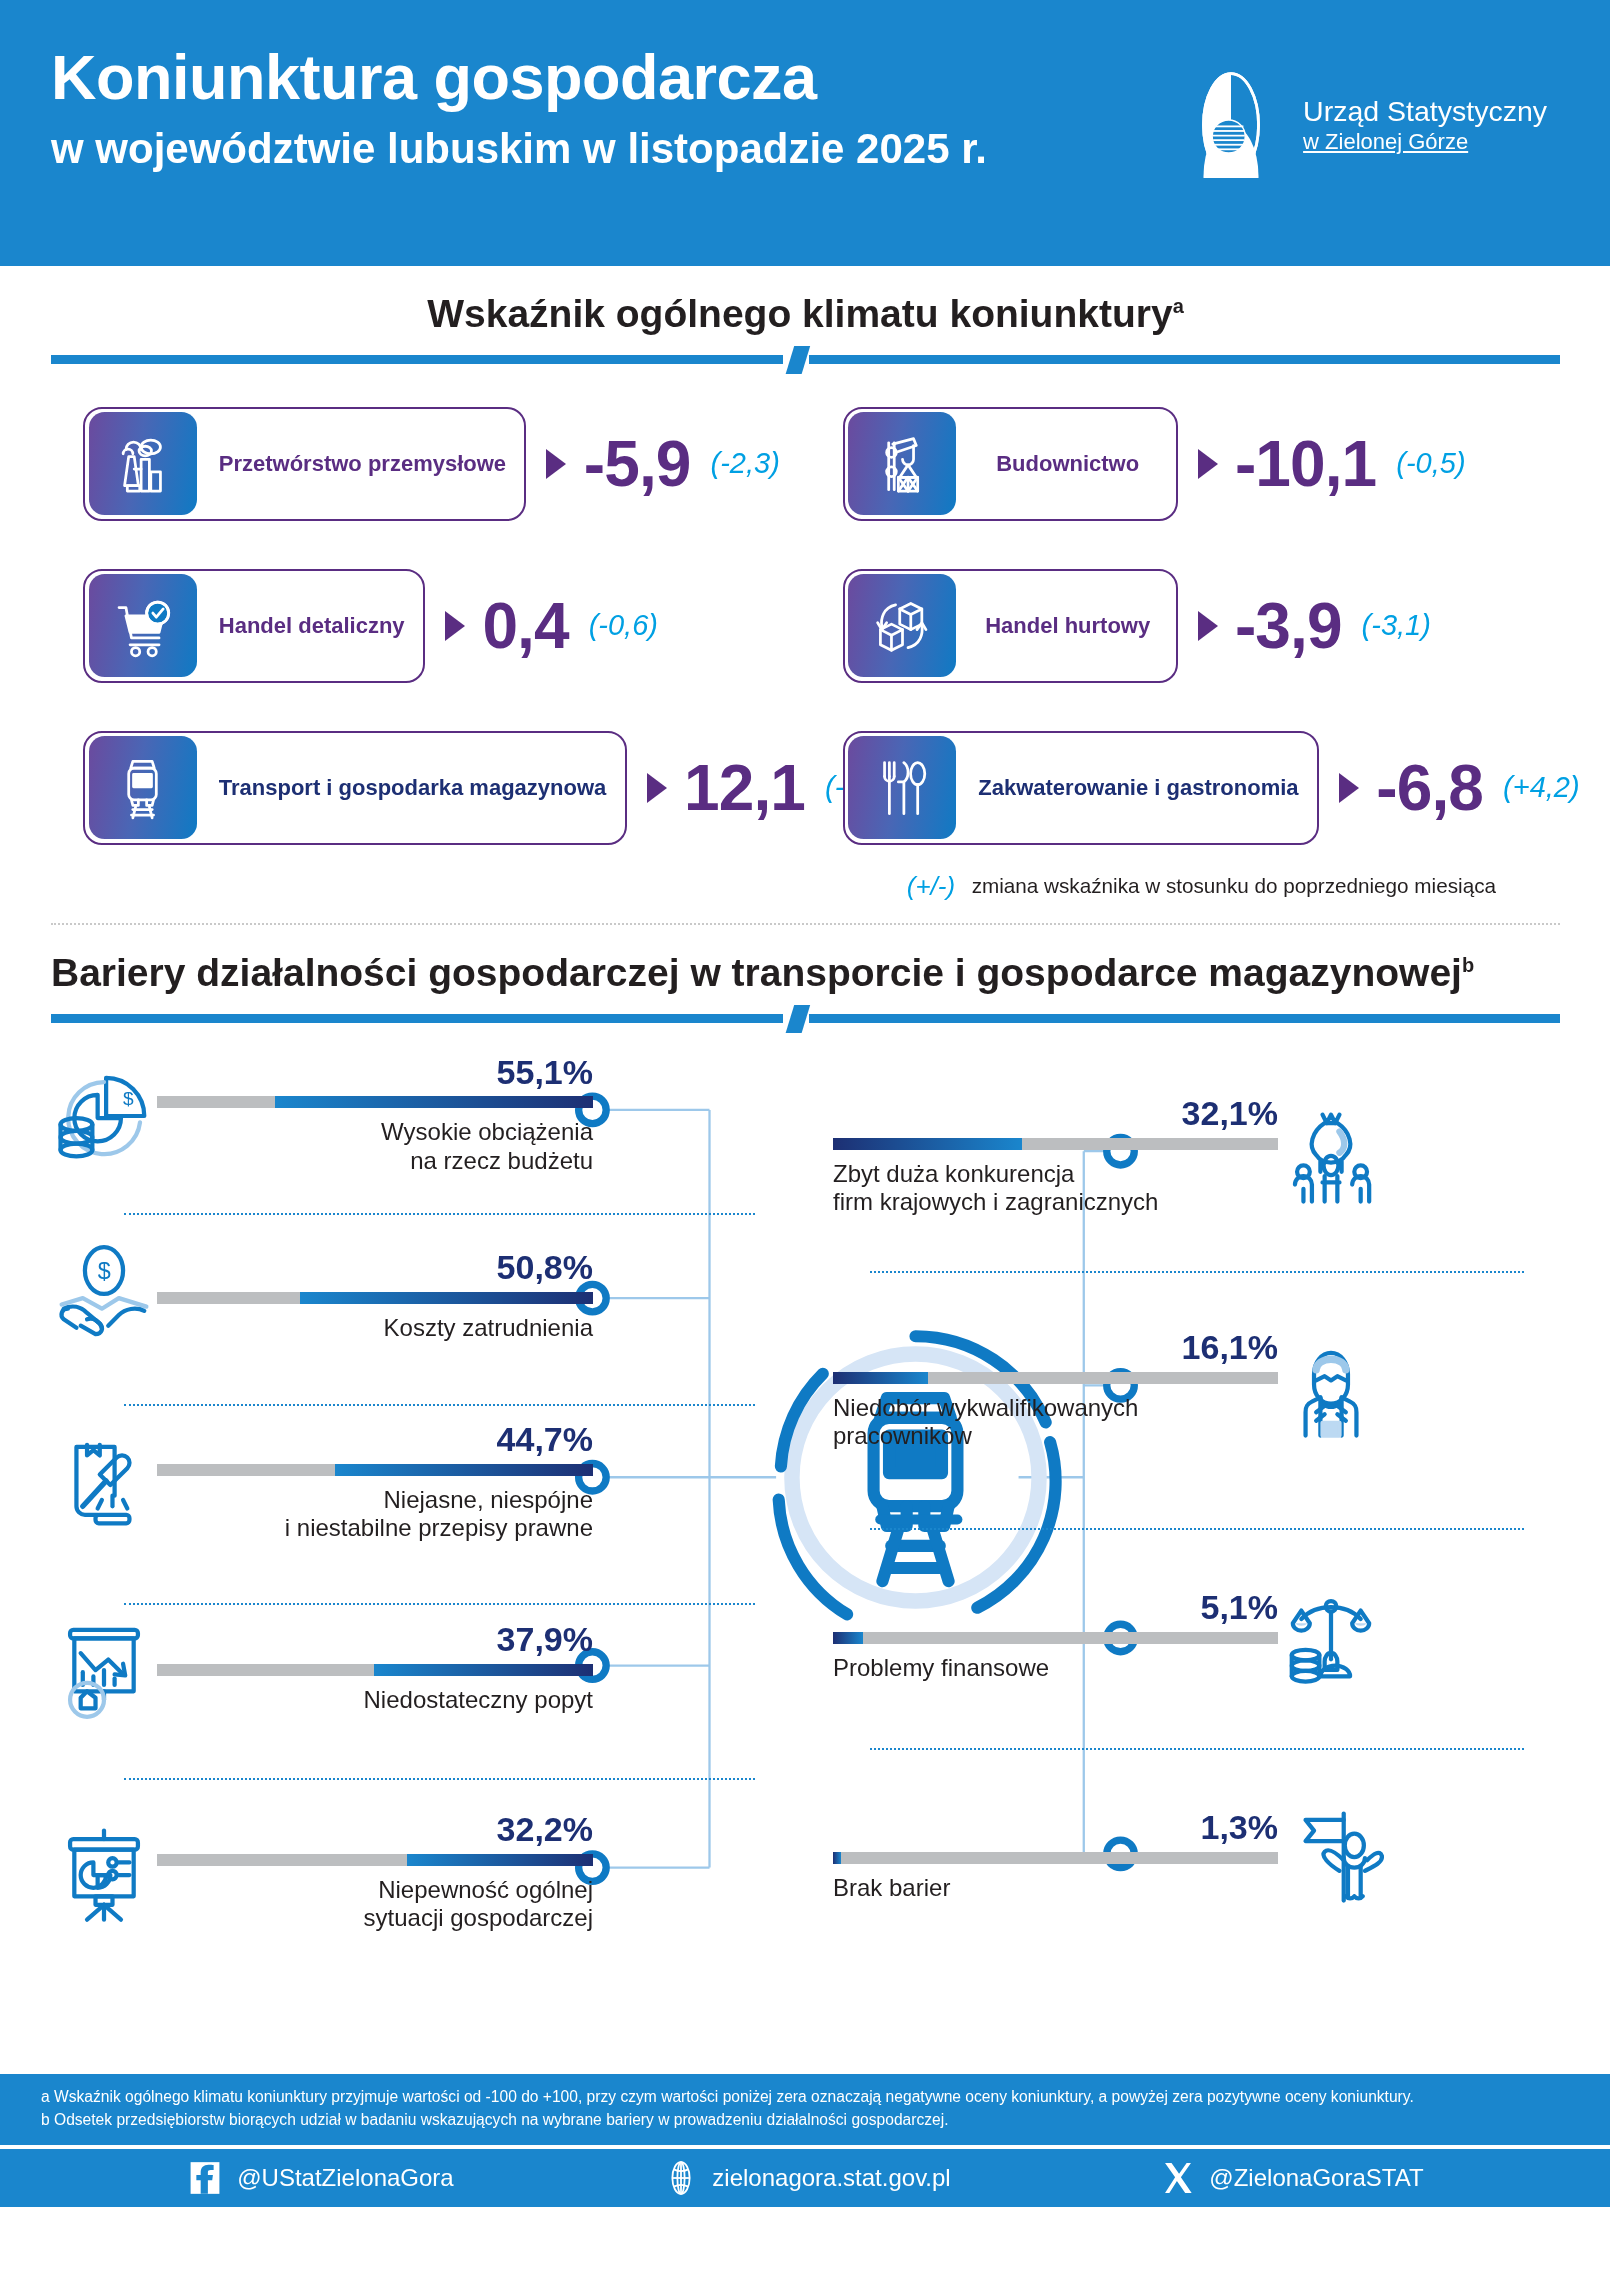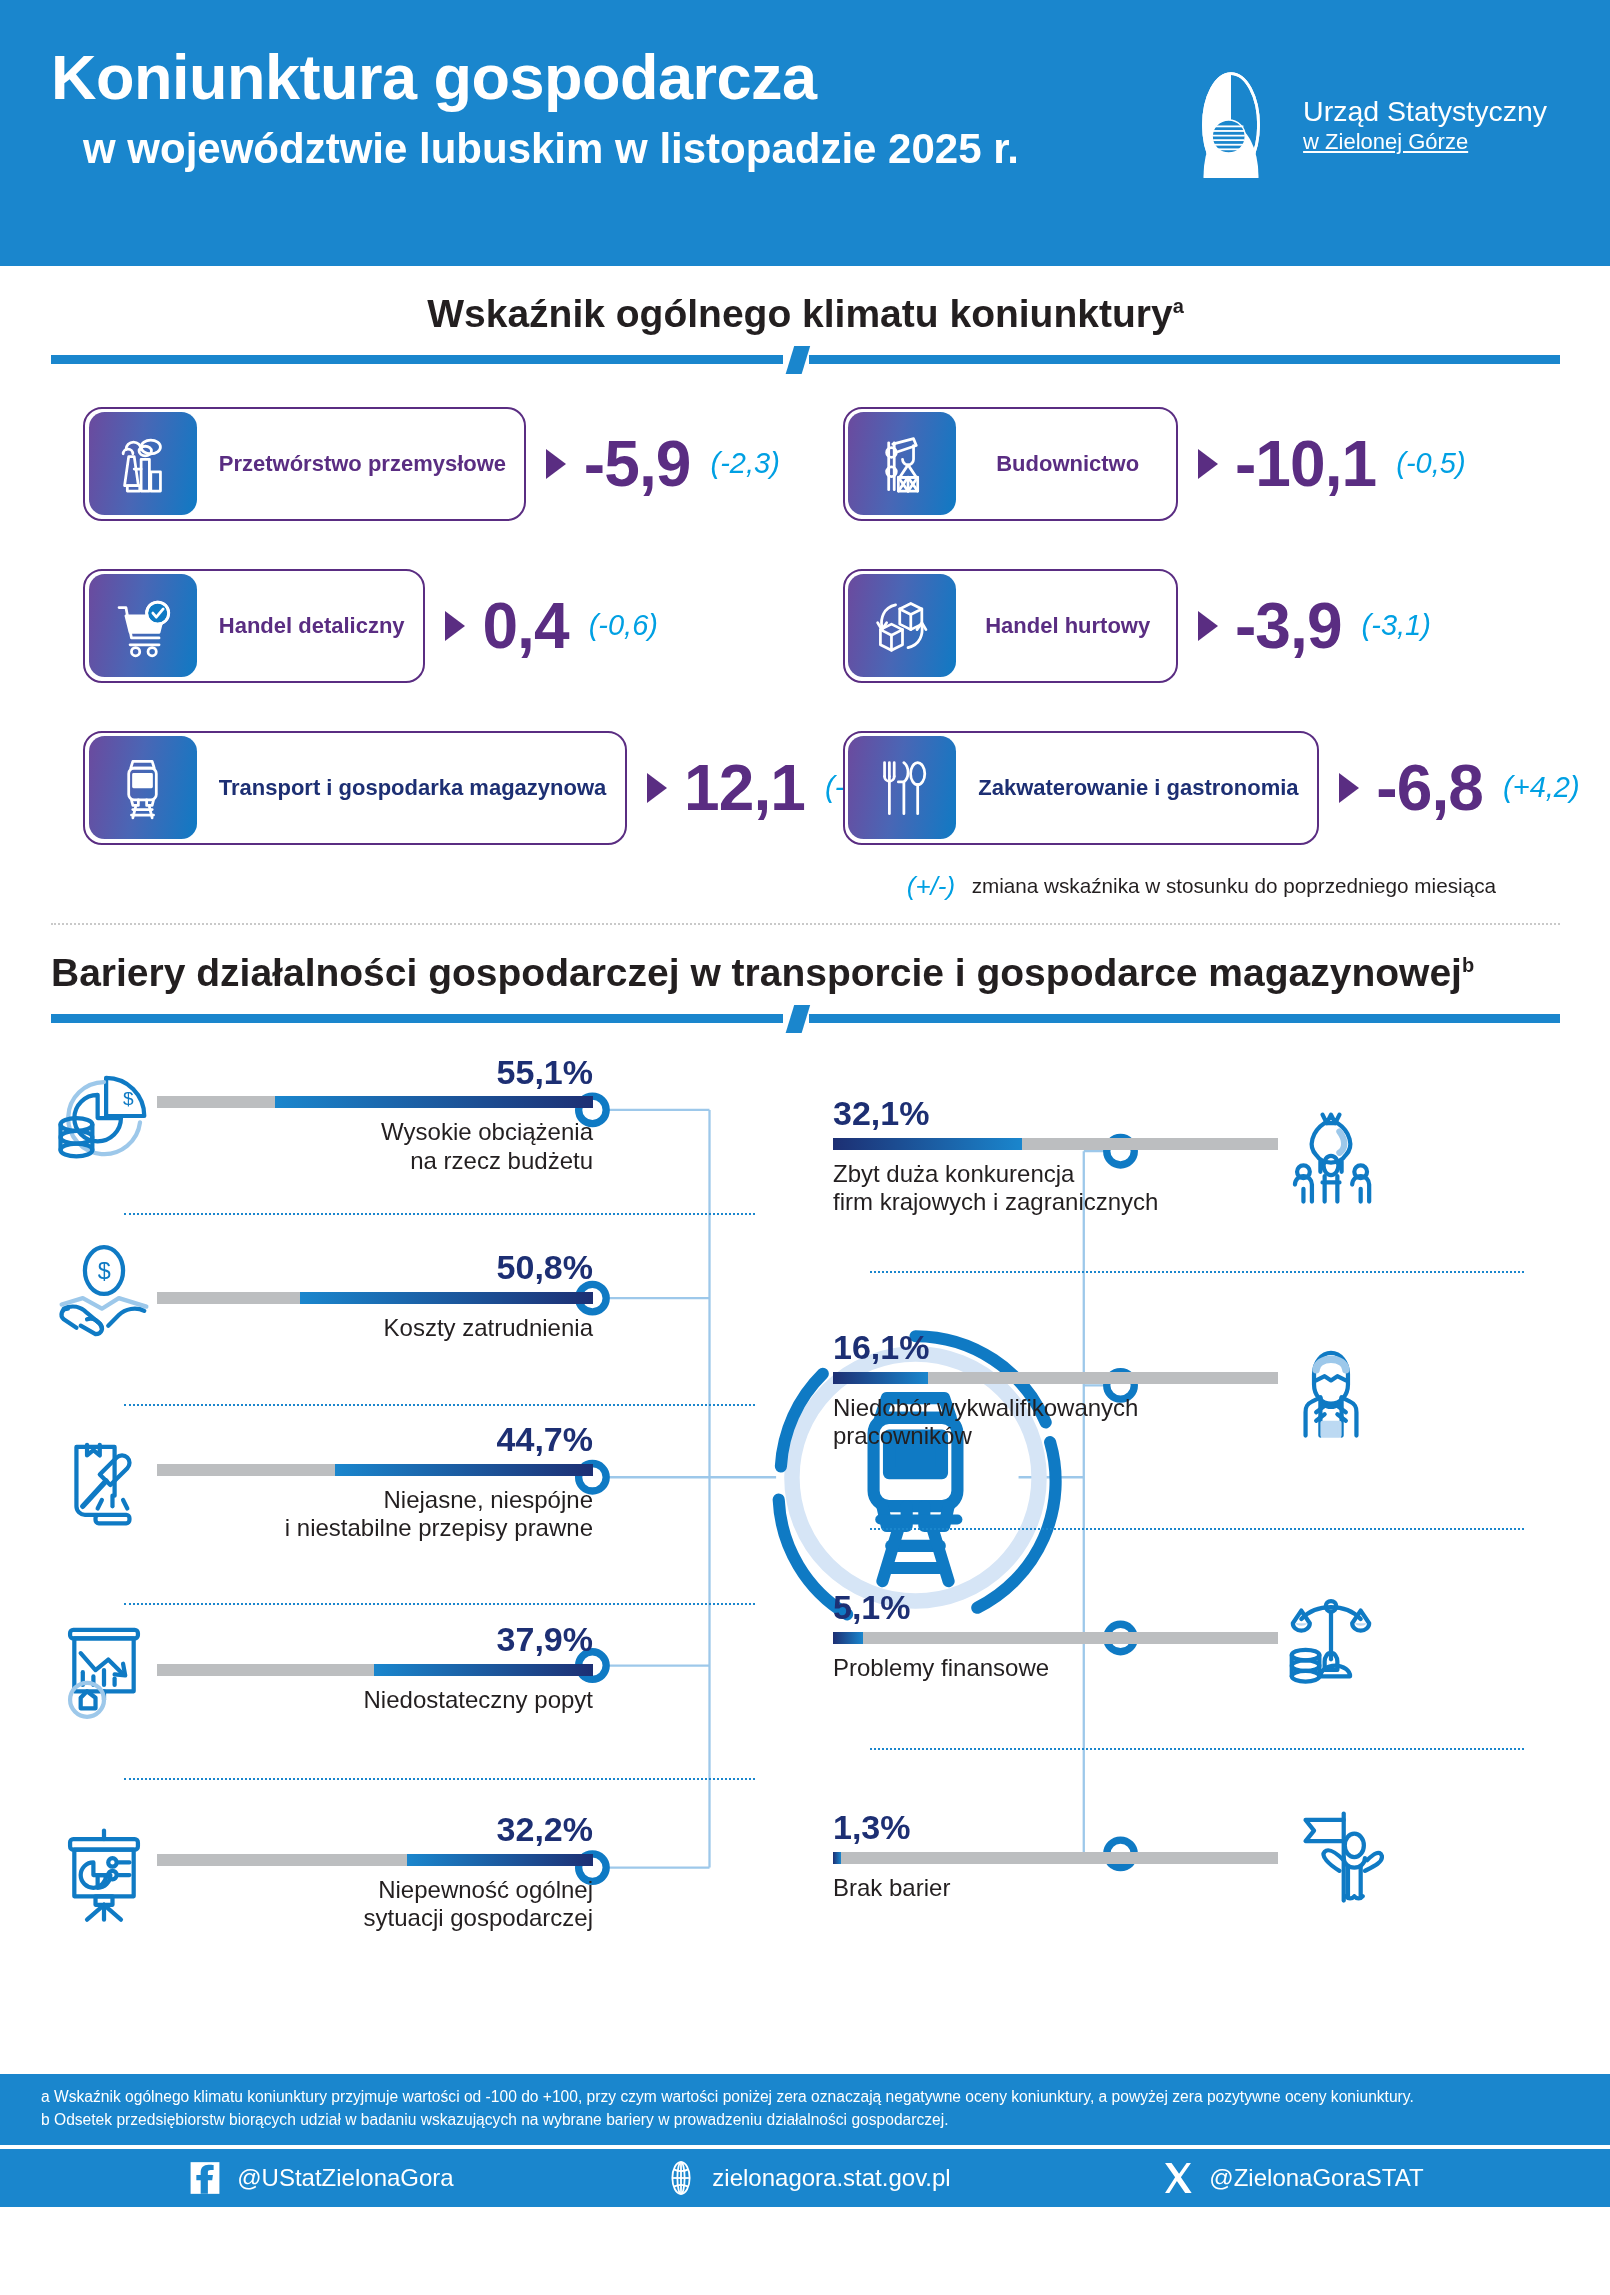--- a/index.html
+++ b/index.html
@@ -27,21 +27,20 @@
     letter-spacing: -0.5px;
     line-height: 1.06;
     white-space: nowrap;
   }
   .hdr-sub {
     font-size: 42px;
     font-weight: bold;
     color: #ffffff;
     margin-top: 13.8px;
     white-space: nowrap;
-    margin-left: 32px;
   }
   .logo {
     position: absolute;
     right: 64px;
     top: 72px;
     display: flex;
     align-items: center;
     gap: 33px;
   }
   .logo-mark { width: 78px; height: 106px; flex: none; }
@@ -165,21 +164,21 @@
   .bicon { width: 106px; height: 106px; flex: none; }
   .bicon svg { width: 100%; height: 100%; }
 
   .bbody { flex: 1; }
   .col-left .bbody { padding-right: 0; }
   .bpct {
     font-size: 34px; font-weight: bold; color: #1d2f73;
     line-height: 1; margin-bottom: 7.3px;
   }
   .col-left .bpct { text-align: right; }
-  .col-right .bpct { text-align: left; }
+  .col-right .bpct { text-align: right; }
   .btrack {
     height: 12px; background: #bcbec0; position: relative;
   }
   .bfill { position: absolute; top: 0; height: 12px; }
   .col-left .bfill { right: 0; background: linear-gradient(90deg, #1a86cd 0%, #1d2f73 100%); }
   .col-right .bfill { left: 0; background: linear-gradient(90deg, #1d2f73 0%, #1a86cd 100%); }
   .blabel {
     font-size: 24px; color: #231f20; line-height: 1.2; margin-top: 10px;
     white-space: pre-line;
   }

